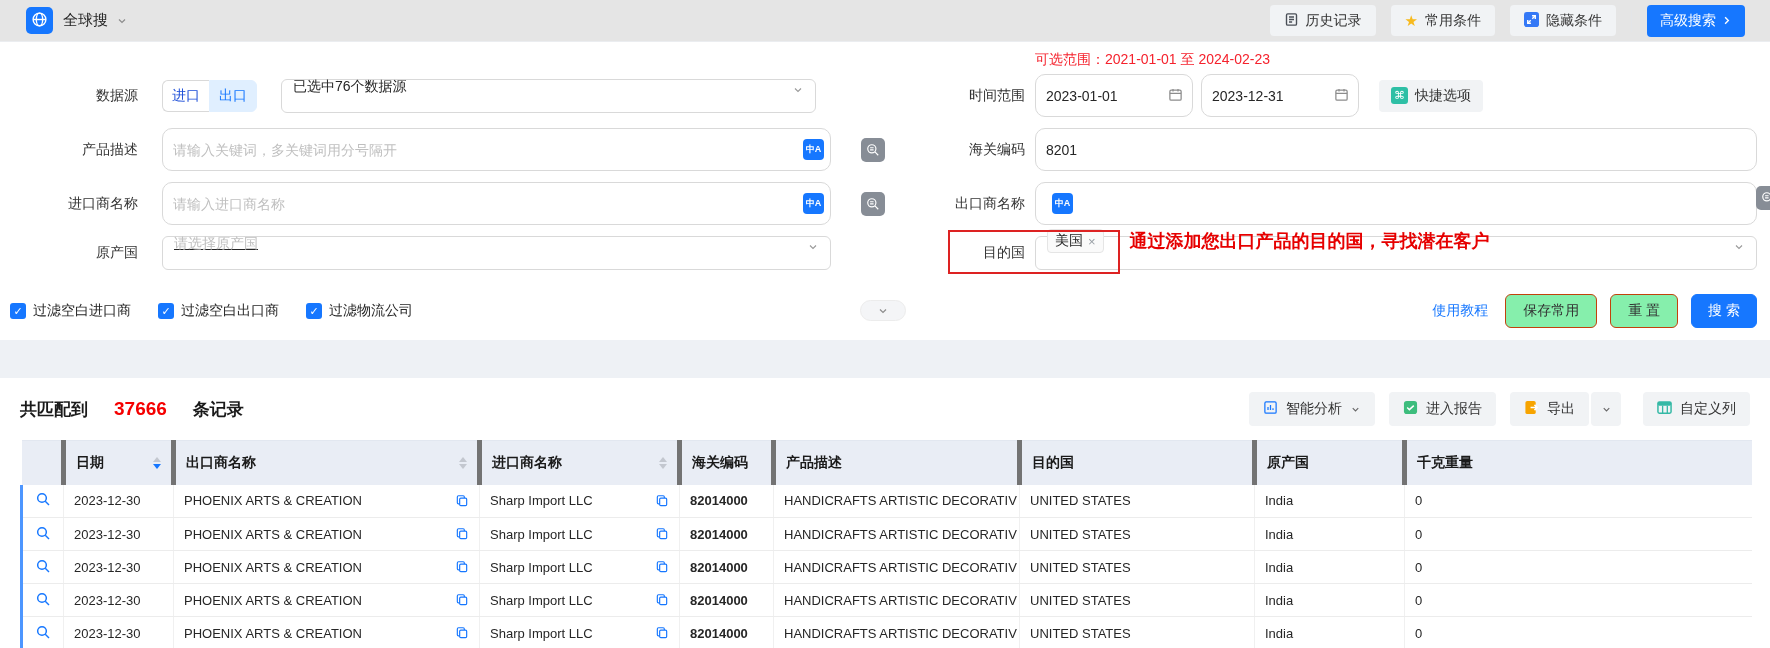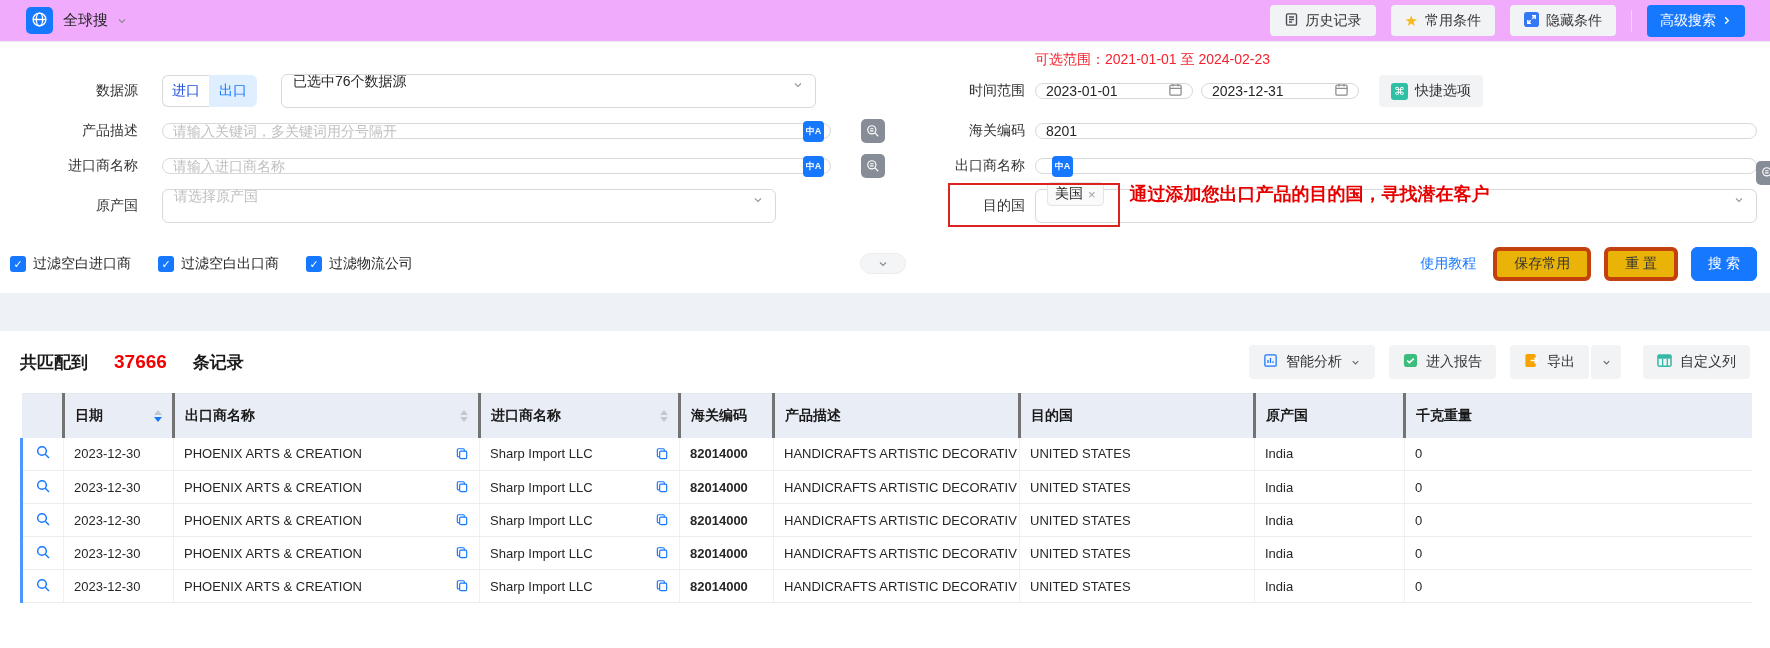--- a/index.html
+++ b/index.html
@@ -2,21 +2,21 @@
 <html><head>
 <meta charset="utf-8">
 <style>
   * { box-sizing: border-box; margin: 0; padding: 0; }
   html, body { width: 1770px; height: 648px; overflow: hidden; }
   body {
     font-family: "Liberation Sans", "DejaVu Sans", sans-serif;
     font-size: 14px; color: #262626; background: #fff;
   }
   
-  .topbar { height: 42px; display: flex; align-items: center; padding: 0 25px 0 26px; background: #f0abfc; border-bottom: 1px solid #ebedf0; }
+  .topbar { height: 42px; display: flex; align-items: center; padding: 0 25px 0 26px; background: #e5e5e5; border-bottom: 1px solid #ebedf0; }
   .logo { width: 27px; height: 27px; border-radius: 5px; background: #1677ff; display: flex; align-items: center; justify-content: center; flex: none; }
   .app-title { margin-left: 10px; font-size: 15px; color: #262626; }
   .title-chev { margin-left: 8px; display: flex; align-items: center; }
   .topbar-right { margin-left: auto; display: flex; align-items: center; gap: 15px; }
   .pill-btn { height: 31px; background: #f1f3f5; border-radius: 4px; padding: 0 14px; display: flex; align-items: center; gap: 7px; color: #333; cursor: pointer; white-space: nowrap; }
   .vdiv { width: 1px; height: 22px; background: #e3e5e8; }
   .adv-btn { height: 32px; background: #1677ff; color: #fff; border-radius: 4px; padding: 0 13px; display: flex; align-items: center; gap: 5px; cursor: pointer; white-space: nowrap; }
   .star { color: #f7ba1e; font-size: 15px; line-height: 1; }
   
   .form-section { background: #fff; padding: 8px 13px 12px 10px; position: relative; }
@@ -26,24 +26,24 @@
   .lbl-l { width: 128px; flex: none; text-align: right; margin-right: 8px; color: #333; white-space: nowrap; }
   .lbl-r { width: 140px; flex: none; text-align: right; margin-right: 10px; color: #333; white-space: nowrap; }
   .hint-row { height: 20px; margin-bottom: 4px; }
   .range-hint { margin-left: 150px; color: #f5222d; font-size: 14px; }
   .seg { display: flex; flex: none; }
   .seg-btn { height: 32px; padding: 0 9px; display: flex; align-items: center; background: #fff; border: 1px solid #d9d9d9; color: #1d4ed8; cursor: pointer; }
   .seg-btn.first { border-radius: 6px 0 0 6px; border-right: none; }
   .seg-btn.active { background: #e0efff; color: #1677ff; border-color: #e0efff; border-radius: 0 6px 6px 0; }
   .select { height: 32px; border: 1px solid #d9d9d9; border-radius: 6px; background: #fff; display: flex; align-items: flex-end; padding: 16px 11px; cursor: pointer; }
   .ds-select { width: 535px; margin-left: 8px; }
-  .origin-select { width: 614px; }
+  .origin-select { width: 669px; text-decoration: underline; }
   .dest-select { flex: 1; }
   .select .chev { margin-left: auto; display: flex; align-items: center; }
-  .input-box { height: 16px; border: 1px solid #d9d9d9; border-radius: 10px; background: #fff; display: flex; align-items: center; padding: 0 6px 0 10px; position: relative; }
+  .input-box { height: 43px; border: 1px solid #d9d9d9; border-radius: 10px; background: #fff; display: flex; align-items: center; padding: 0 6px 0 10px; position: relative; }
   .input-box input { border: none; outline: none; flex: 1; font: inherit; color: #262626; background: transparent; min-width: 0; }
   .input-box input::placeholder { color: #bfbfbf; }
   .w-left { width: 692px; }
   .grow { flex: 1; }
   .trans-icon { width: 21px; height: 21px; border-radius: 4px; background: #1677ff; color: #fff; font-size: 9px; font-weight: bold; display: flex; align-items: center; justify-content: center; flex: none; margin-left: 6px; letter-spacing: 0; }
   .gray-icon { width: 24px; height: 24px; border-radius: 5px; background: #878d96; display: flex; align-items: center; justify-content: center; flex: none; margin-left: 14px; cursor: pointer; }
   .gray-icon.edge { position: absolute; right: -23px; top: 4px; }
   .date-input { width: 158px; justify-content: space-between; padding-right: 9px; }
   .date-input + .date-input { margin-left: 8px; }
   .date-text { color: #262626; }
@@ -54,37 +54,37 @@
   .dest-annotation { margin-left: 26px; color: #e60000; font-weight: bold; font-size: 18px; white-space: nowrap; }
   .red-rect { position: absolute; left: 63px; top: -6px; width: 172px; height: 44px; border: 2px solid #dd2222; pointer-events: none; }
   
   .cb-row { margin-top: 24px; margin-bottom: 0; height: 34px; position: relative; }
   .cb-item { display: flex; align-items: center; gap: 7px; margin-right: 27px; cursor: pointer; }
   .cb-box { width: 16px; height: 16px; border-radius: 3px; background: #1677ff; color: #fff; font-size: 11px; display: flex; align-items: center; justify-content: center; line-height: 1; }
   .collapse-pill { position: absolute; left: 850px; top: 6px; width: 46px; height: 21px; background: #f4f5f7; border: 1px solid #ececec; border-radius: 11px; display: flex; align-items: center; justify-content: center; cursor: pointer; }
   .form-actions { margin-left: auto; display: flex; align-items: center; }
   .link { color: #1677ff; cursor: pointer; margin-right: 17px; white-space: nowrap; }
   .btn { height: 34px; border-radius: 6px; display: flex; align-items: center; justify-content: center; cursor: pointer; white-space: nowrap; }
-  .btn-outline { background: #eab308; border: 4px solid #c2410c; color: #333; padding: 0 17px; margin-right: 13px; }
+  .btn-outline { background: #86efac; border: 1px solid #c2410c; color: #333; padding: 0 17px; margin-right: 13px; }
   .btn-primary { background: #1677ff; border: 1px solid #1677ff; color: #fff; padding: 0 16px; }
   
   .band { height: 38px; background: #eef1f5; }
   
   .results { background: #fff; padding: 13px 20px 0 20px; }
   .results-head { display: flex; align-items: center; height: 36px; }
   .results-title { font-size: 17px; font-weight: bold; color: #1a1a1a; display: flex; align-items: baseline; gap: 26px; }
   .results-title .count { color: #f50000; font-size: 19px; }
   .results-toolbar { margin-left: auto; display: flex; align-items: center; }
   .tool-btn { height: 34px; background: #f1f3f5; border-radius: 4px; padding: 0 14px; display: flex; align-items: center; gap: 8px; color: #333; cursor: pointer; white-space: nowrap; }
   .tool-gap { margin-left: 14px; }
   .tool-chev-btn { height: 34px; width: 30px; background: #f1f3f5; border-radius: 4px; margin-left: 2px; display: flex; align-items: center; justify-content: center; cursor: pointer; }
   .tool-gap-lg { margin-left: 22px; }
   
   table.grid { margin-top: 13px; border-collapse: collapse; table-layout: fixed; width: 1730px; }
-  table.grid th { background: #e9edf5; height: 44px; font-weight: bold; font-size: 14px; color: #1a1a1a; text-align: left; padding: 0 10px; border-right: 3px solid #737373; border-top: 1px solid #e2e7f0; }
+  table.grid th { background: #e9edf5; height: 44px; font-weight: bold; font-size: 14px; color: #1a1a1a; text-align: left; padding: 0 10px; border-right: 5px solid #737373; border-top: 1px solid #e2e7f0; }
   table.grid th:last-child { border-right: none; }
   th .th-inner { display: flex; align-items: center; }
   .sorter { margin-left: auto; display: flex; flex-direction: column; gap: 2px; padding-left: 8px; cursor: pointer; }
   .car-up { width: 0; height: 0; border-left: 4px solid transparent; border-right: 4px solid transparent; border-bottom: 5px solid #c3c7cf; }
   .car-down { width: 0; height: 0; border-left: 4px solid transparent; border-right: 4px solid transparent; border-top: 5px solid #c3c7cf; }
   .car-down.active { border-top-color: #1677ff; }
   table.grid td { height: 33px; font-size: 13px; color: #262626; padding: 0 10px; border-bottom: 1px solid #ececec; border-right: 1px solid #f0f0f0; background: #fff; white-space: nowrap; overflow: hidden; }
   table.grid td:last-child { border-right: none; }
   table.grid td.accent { border-left: 3px solid #4d96ff; padding: 0; text-align: center; }
   .cell-flex { display: flex; align-items: center; }

